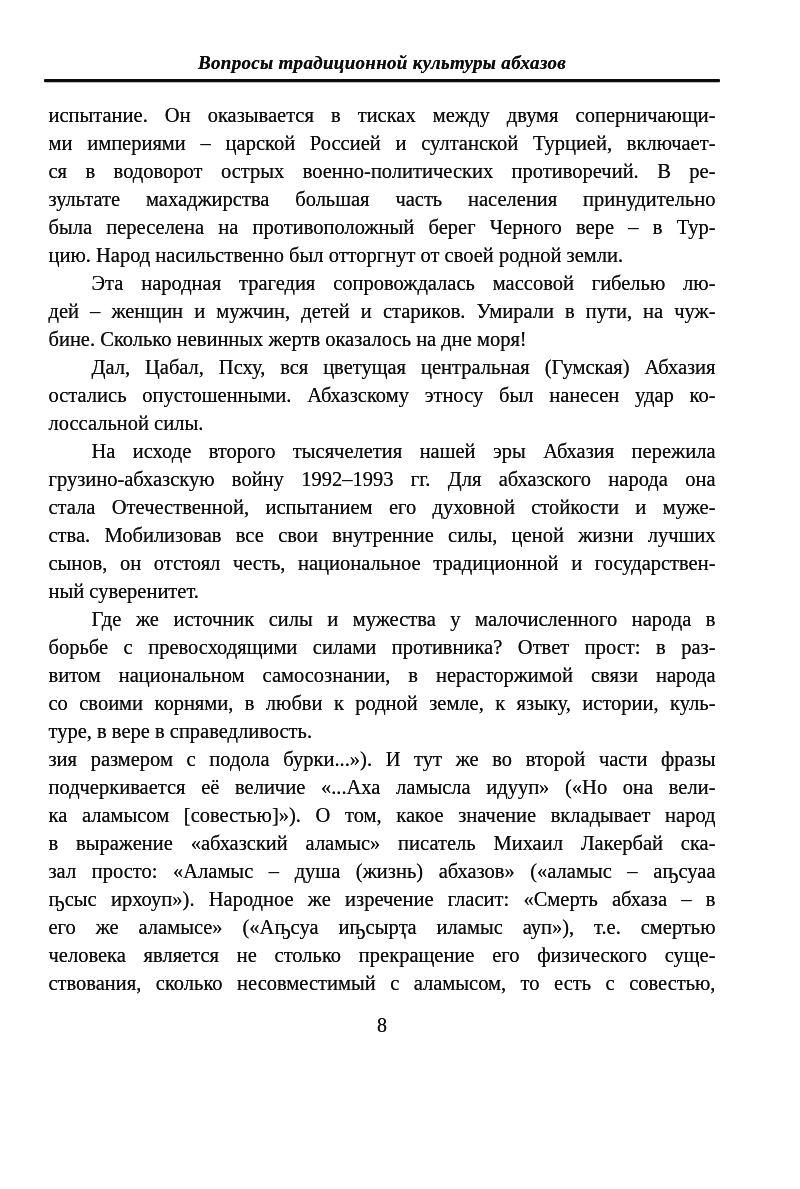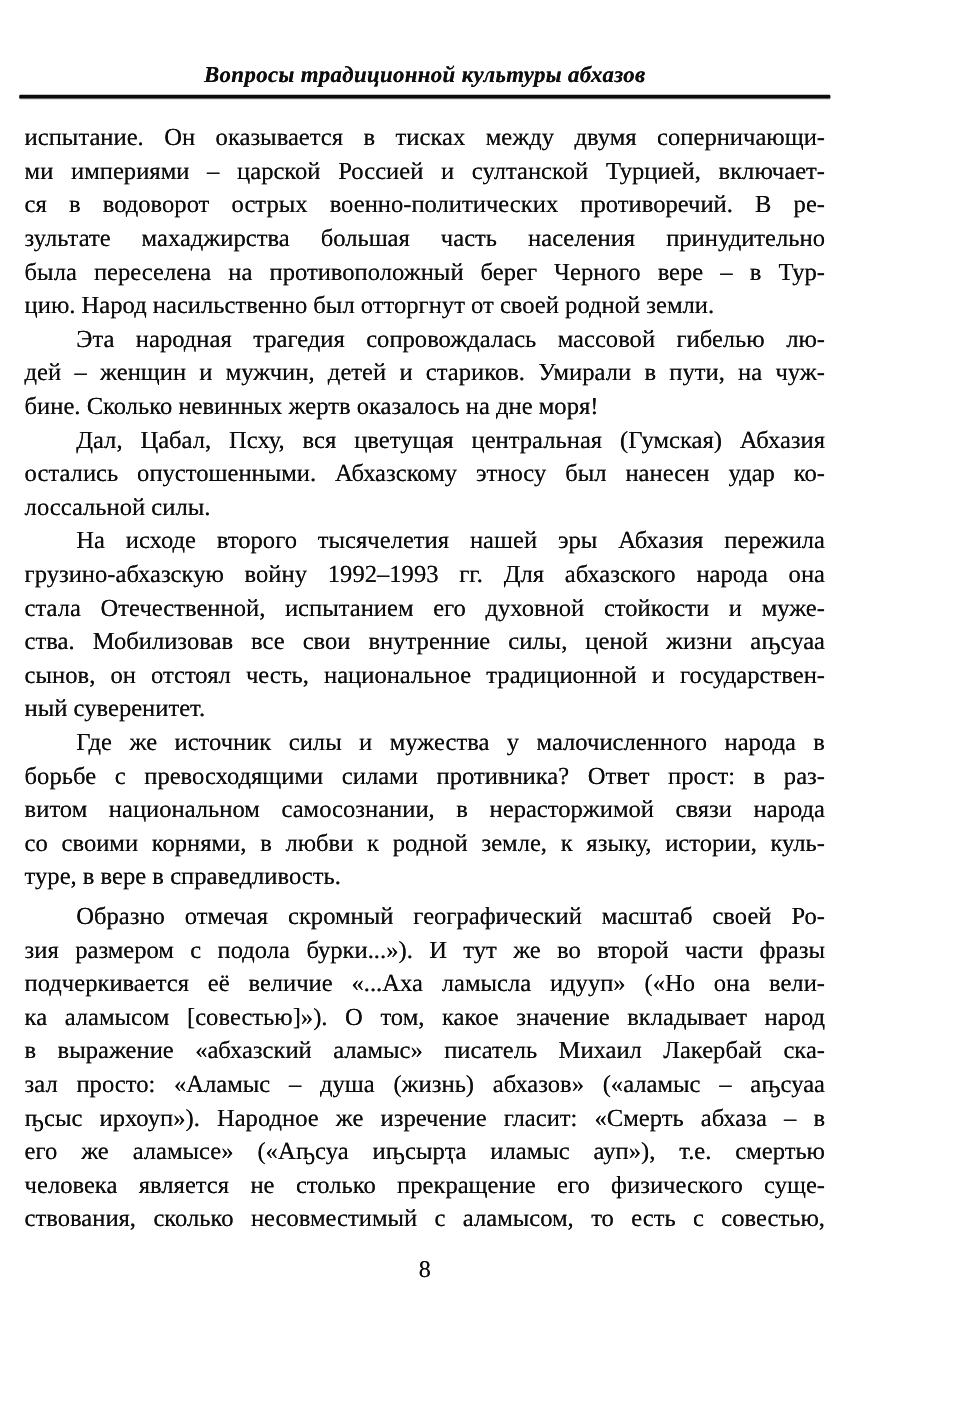--- a/index.html
+++ b/index.html
@@ -8,20 +8,21 @@
     background: #ffffff;
   }
   .page {
     position: relative;
     width: 708px;
     height: 1189px;
     background: #ffffff;
     color: #0d0d0d;
     font-family: "Liberation Serif", serif;
     overflow: hidden;
+    padding-left: 28px;
   }
   .running-header {
     margin: 52px auto 0;
     width: 674px;
     text-align: center;
     font-style: italic;
     font-weight: bold;
     font-size: 19px;
     letter-spacing: 0.3px;
     text-shadow: 0 0 0.4px rgba(0,0,0,0.85);
@@ -73,29 +74,28 @@
     <div class="ln end">цию. Народ насильственно был отторгнут от своей родной земли.</div>
     <div class="ln ind">Эта народная трагедия сопровождалась массовой гибелью лю-</div>
     <div class="ln">дей – женщин и мужчин, детей и стариков. Умирали в пути, на чуж-</div>
     <div class="ln end">бине. Сколько невинных жертв оказалось на дне моря!</div>
     <div class="ln ind">Дал, Цабал, Псху, вся цветущая центральная (Гумская) Абхазия</div>
     <div class="ln">остались опустошенными. Абхазскому этносу был нанесен удар ко-</div>
     <div class="ln end">лоссальной силы.</div>
     <div class="ln ind">На исходе второго тысячелетия нашей эры Абхазия пережила</div>
     <div class="ln">грузино-абхазскую войну 1992–1993 гг. Для абхазского народа она</div>
     <div class="ln">стала Отечественной, испытанием его духовной стойкости и муже-</div>
-    <div class="ln">ства. Мобилизовав все свои внутренние силы, ценой жизни аҧсуаа</div>
+    <div class="ln">ства. Мобилизовав все свои внутренние силы, ценой жизни лучших</div>
     <div class="ln">сынов, он отстоял честь, национальное традиционной и государствен-</div>
     <div class="ln end">ный суверенитет.</div>
     <div class="ln ind">Где же источник силы и мужества у малочисленного народа в</div>
     <div class="ln">борьбе с превосходящими силами противника? Ответ прост: в раз-</div>
     <div class="ln">витом национальном самосознании, в нерасторжимой связи народа</div>
     <div class="ln">со своими корнями, в любви к родной земле, к языку, истории, куль-</div>
     <div class="ln end">туре, в вере в справедливость.</div>
-    <div class="ln ind sp">Образно отмечая скромный географический масштаб своей Ро-</div>
     <div class="ln">зия размером с подола бурки...»). И тут же во второй части фразы</div>
     <div class="ln">подчеркивается её величие «...Аха ламысла идууп» («Но она вели-</div>
     <div class="ln">ка аламысом [совестью]»). О том, какое значение вкладывает народ</div>
     <div class="ln">в выражение «абхазский аламыс» писатель Михаил Лакербай ска-</div>
     <div class="ln">зал просто: «Аламыс – душа (жизнь) абхазов» («аламыс – аҧсуаа</div>
     <div class="ln">ҧсыс ирхоуп»). Народное же изречение гласит: «Смерть абхаза – в</div>
     <div class="ln">его же аламысе» («Аҧсуа иҧсырҭа иламыс ауп»), т.е. смертью</div>
     <div class="ln">человека является не столько прекращение его физического суще-</div>
     <div class="ln">ствования, сколько несовместимый с аламысом, то есть с совестью,</div>
   </div>

